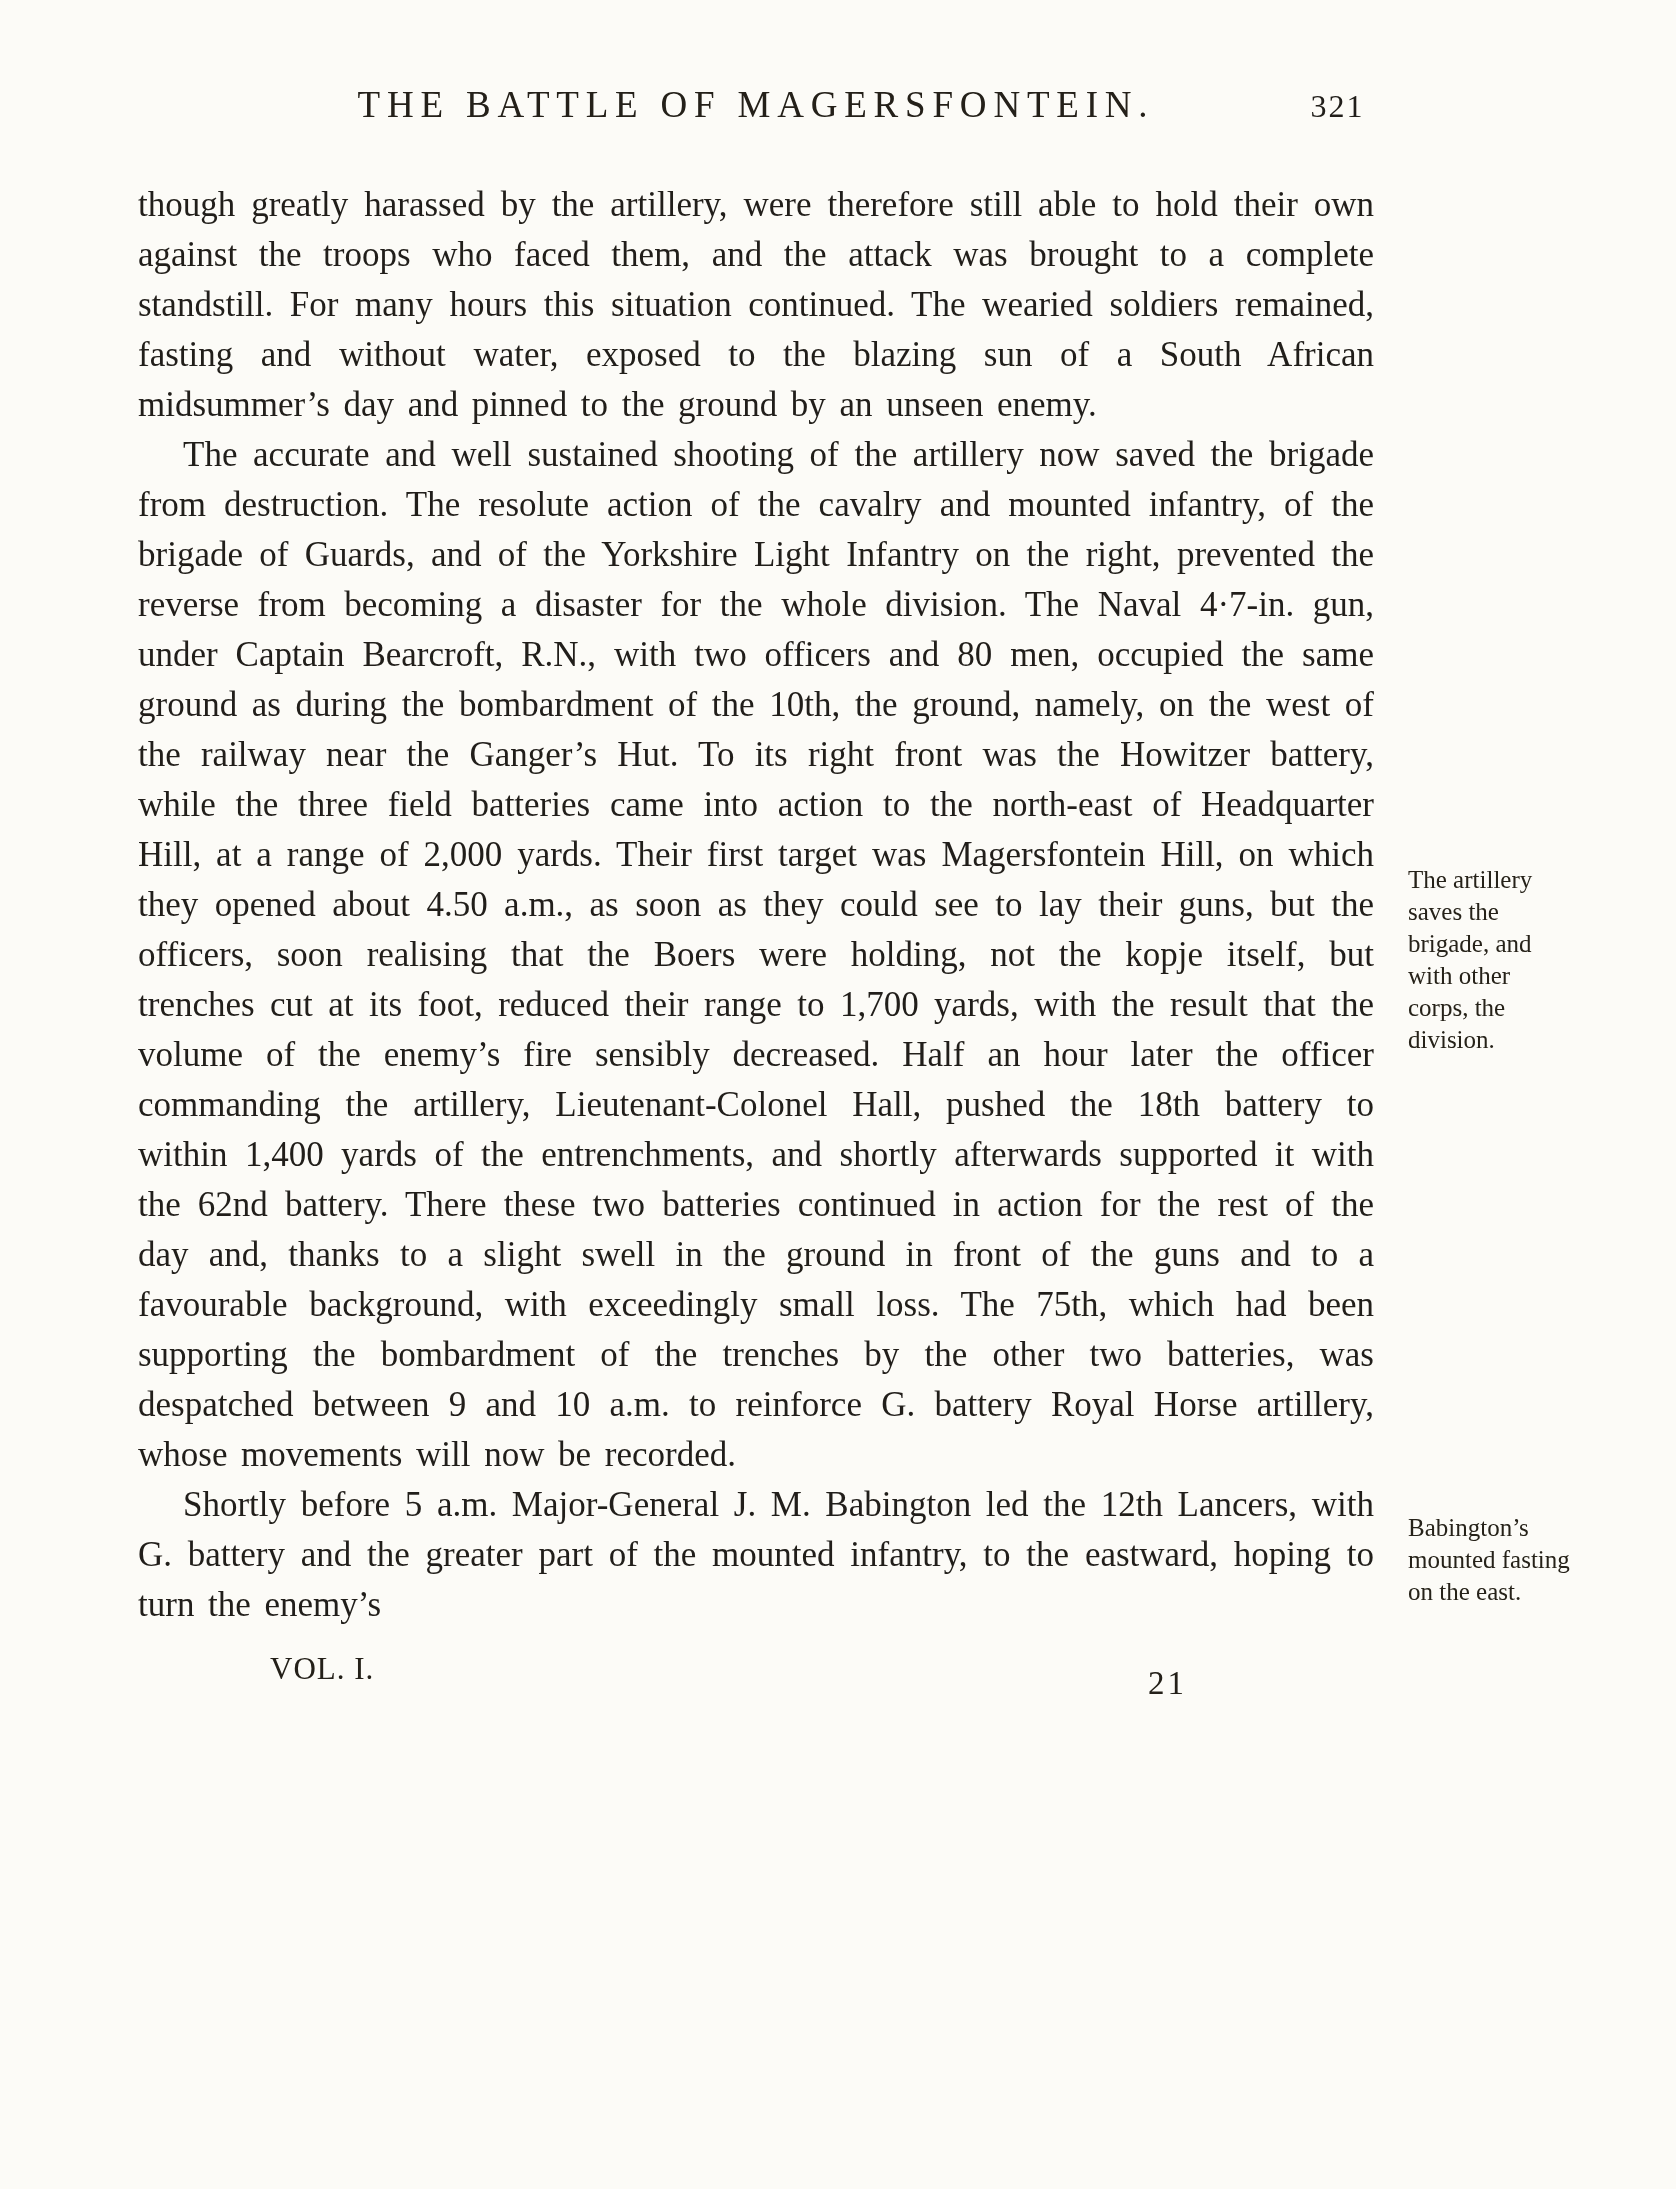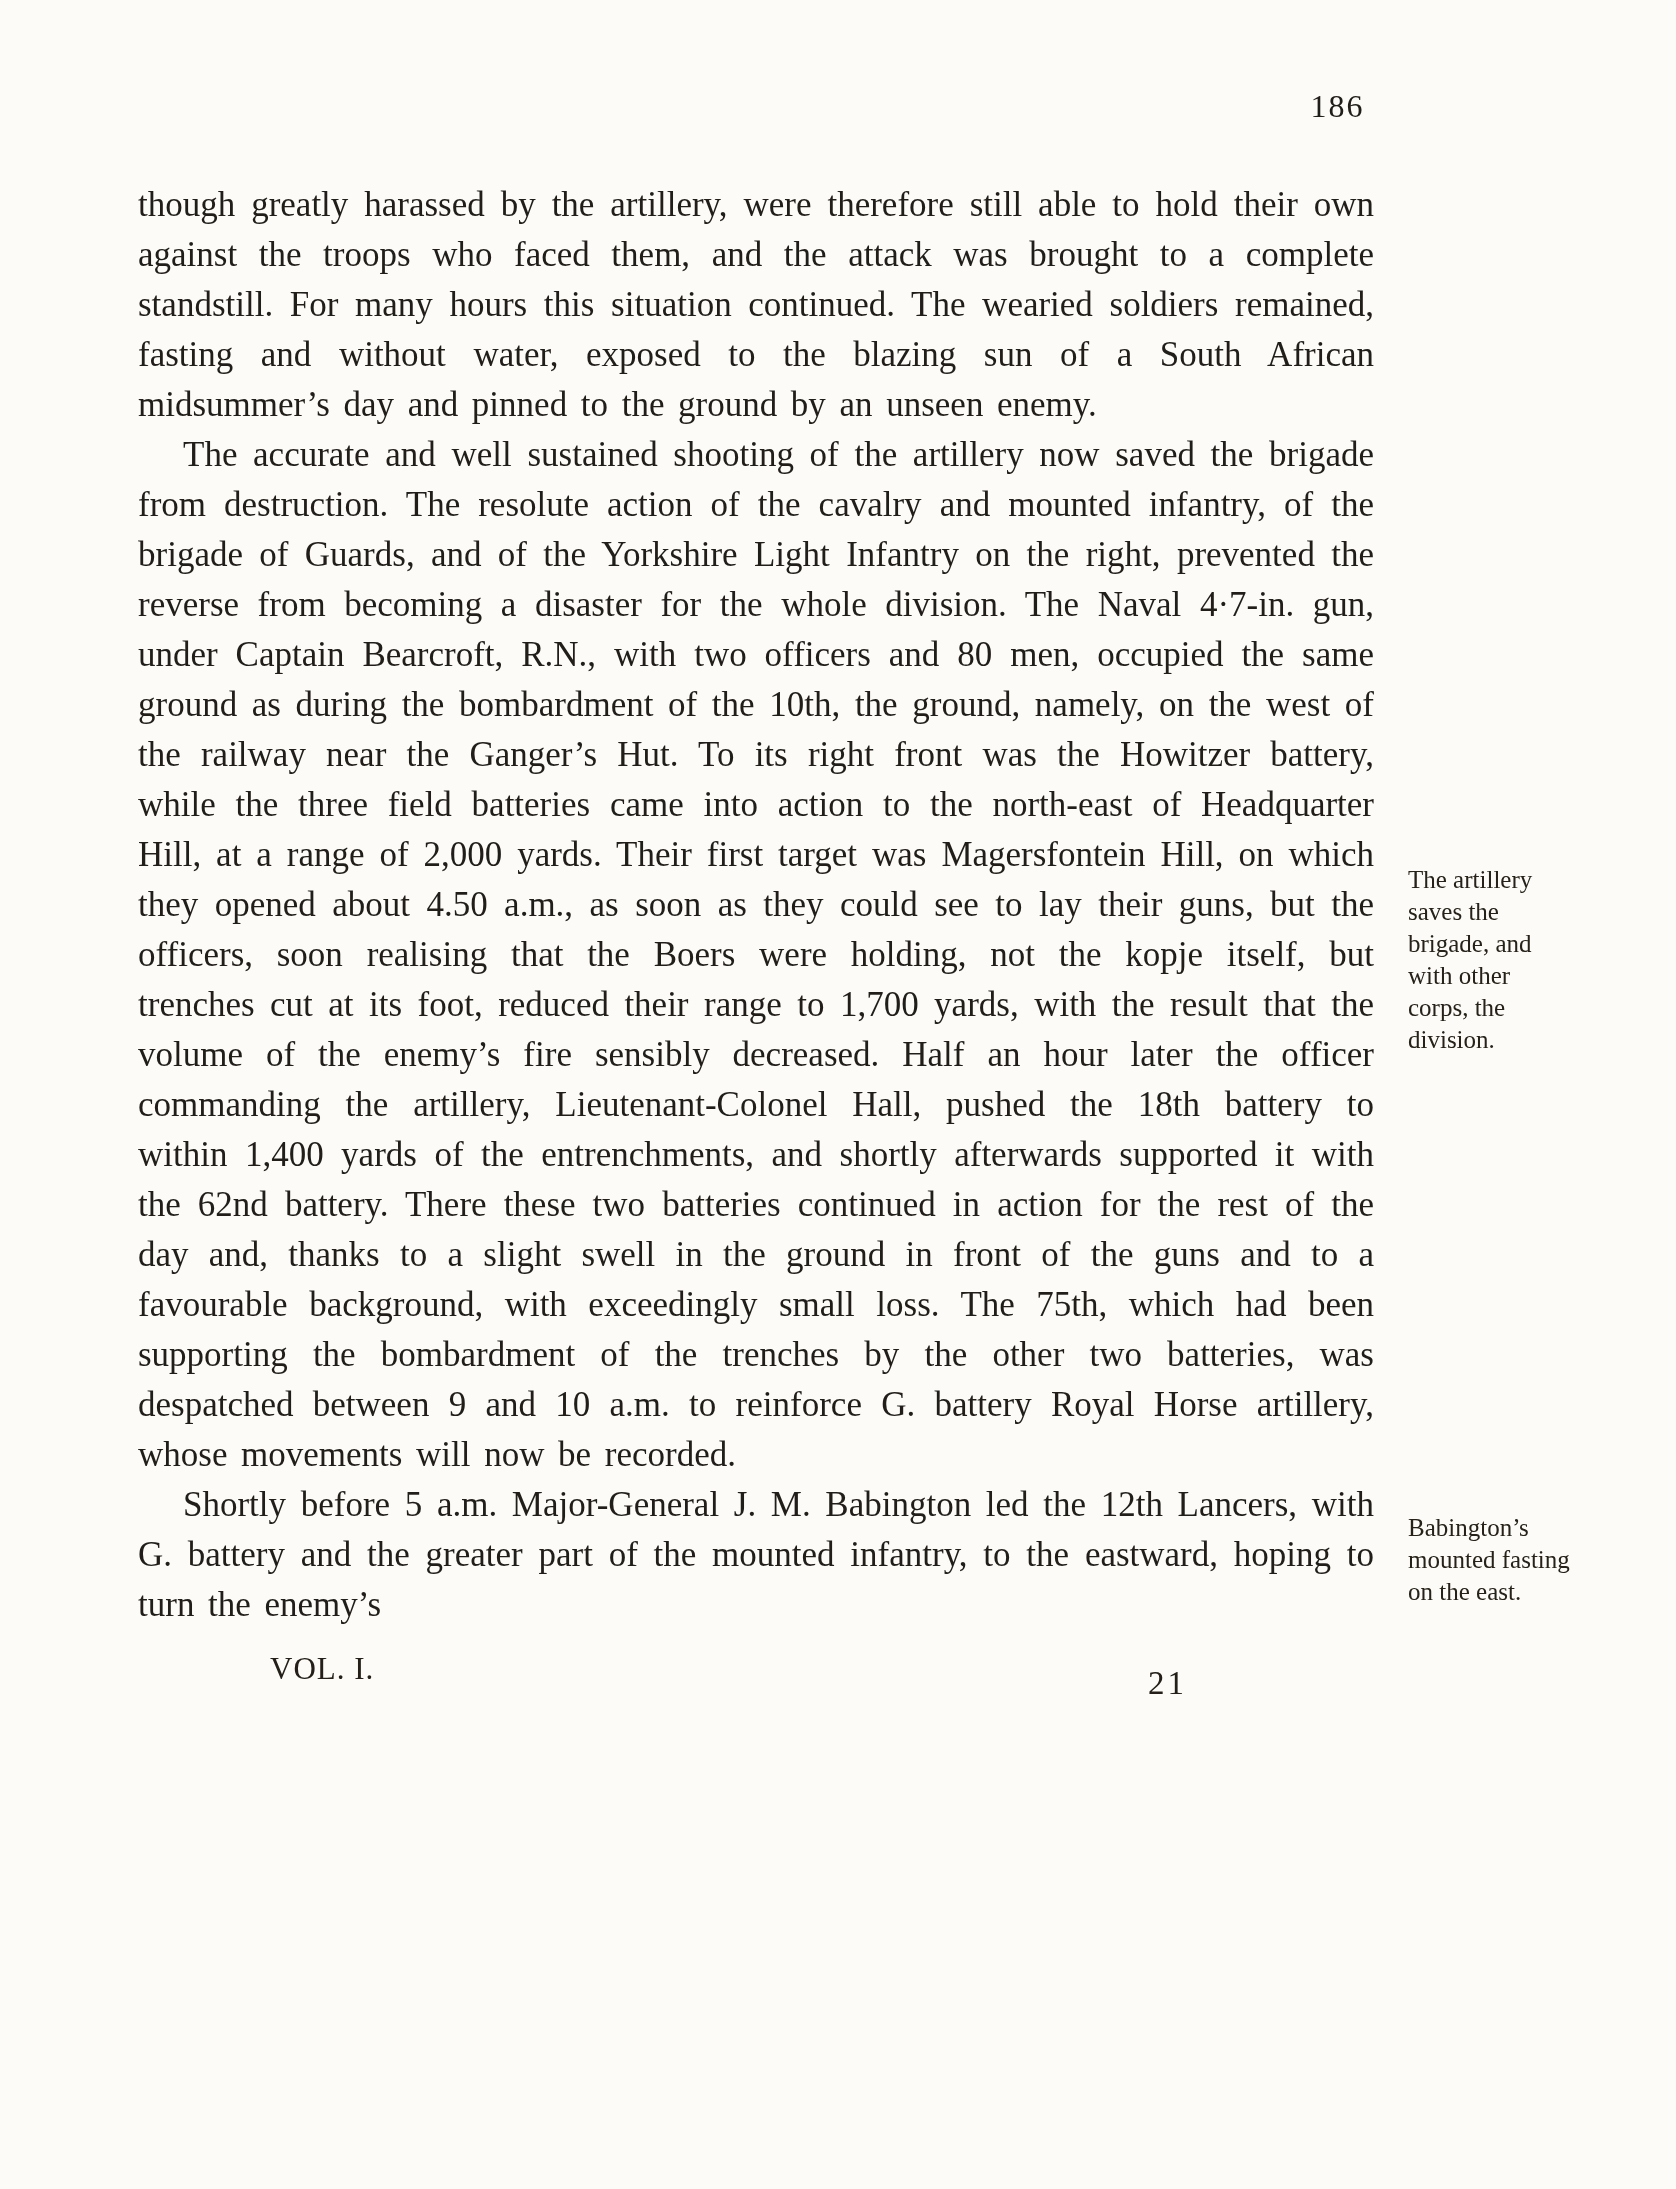--- a/index.html
+++ b/index.html
@@ -81,21 +81,22 @@
     font-size: 33px;
     letter-spacing: 2.9px;
   }
 </style>
 </head>
 <body>
 
 <div class="page">
 
   <header class="page-header">
-    <span class="page-number">186</span>
+    <span class="running-title">THE BATTLE OF MAGERSFONTEIN.</span>
+    <span class="page-number">321</span>
   </header>
 
   <main class="page-body">
 
     <div class="para-block">
       <p class="para">though greatly harassed by the artillery, were therefore still able to hold their own against the troops who faced them, and the attack was brought to a complete standstill. For many hours this situation continued. The wearied soldiers remained, fasting and without water, exposed to the blazing sun of a South African midsummer’s day and pinned to the ground by an unseen enemy.</p>
       <aside class="margin-note"></aside>
     </div>
 
     <div class="para-block">

